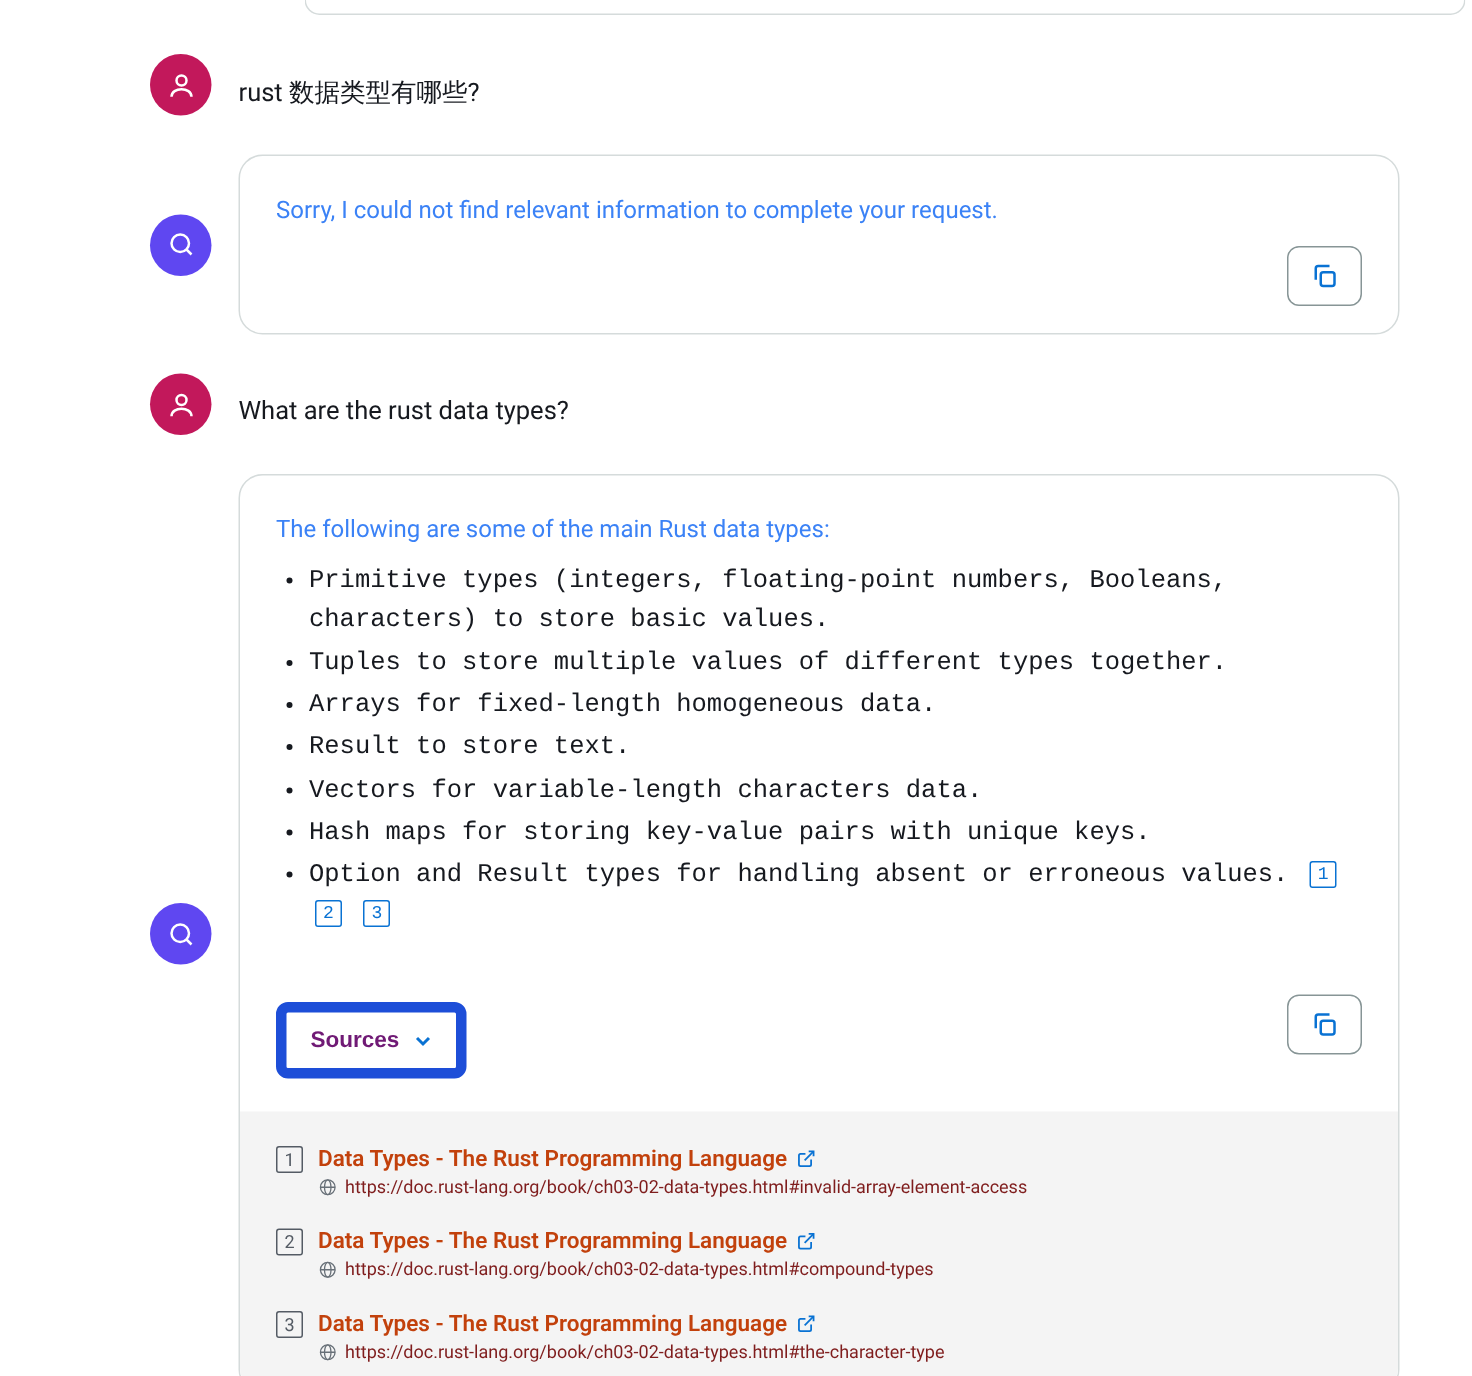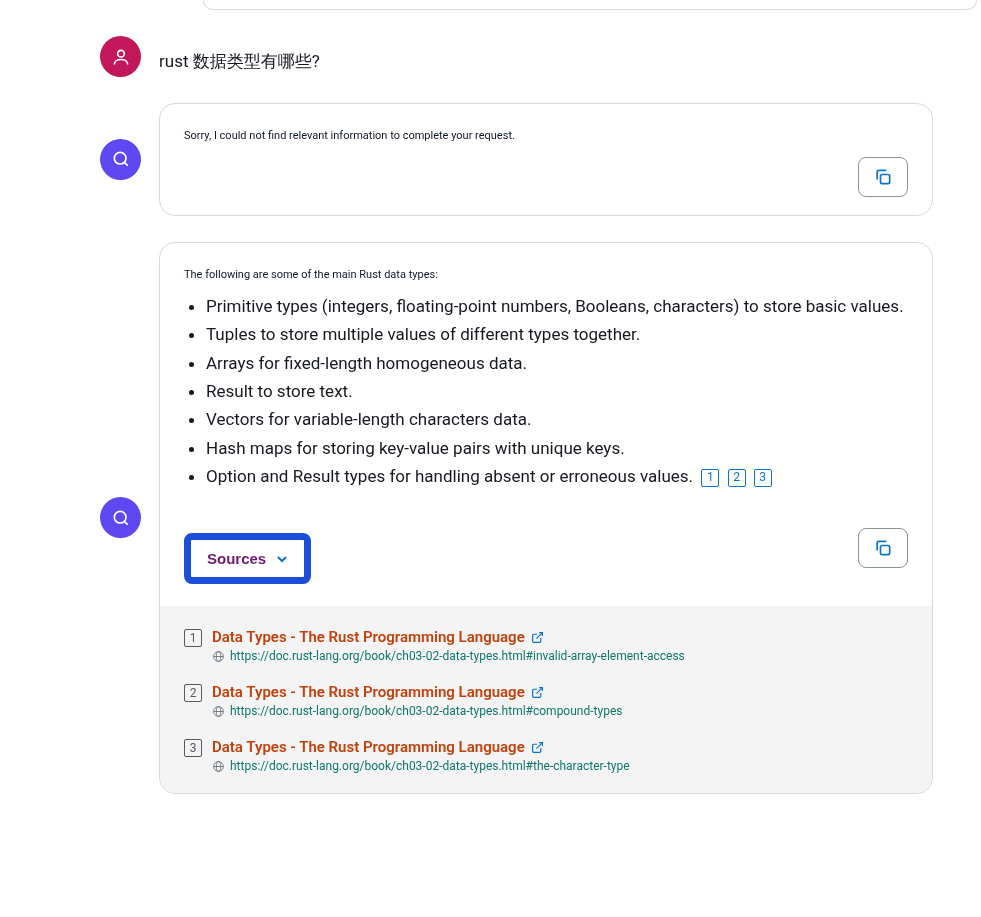--- a/index.html
+++ b/index.html
@@ -48,22 +48,22 @@
     padding-top: 9px;
   }
   .bot-card {
     border: 1px solid #d5dbdb;
     border-radius: 16px;
     width: 774px;
     padding: 24px;
     position: relative;
   }
   .bot-text {
-    font-size: 11px;
-    color: #0f172a;
+    font-size: 16px;
+    color: #3b82f6;
     line-height: 1.5;
   }
   .copy-btn {
     position: absolute;
     right: 24px;
     bottom: 18px;
     width: 50px;
     height: 40px;
     border: 1px solid #879596;
     border-radius: 8px;
@@ -71,20 +71,21 @@
     display: flex;
     align-items: center;
     justify-content: center;
     cursor: pointer;
   }
   .copy-btn svg { width: 20px; height: 20px; stroke: #0972d3; fill: none; stroke-width: 2; }
   .bot-card-with-copy { padding-bottom: 70px; }
   ul.data-list {
     margin: 10px 0 0 0;
     padding-left: 22px;
+    font-family: Liberation Mono, monospace;
   }
   ul.data-list li {
     font-size: 17px;
     line-height: 1.55;
     margin-bottom: 2px;
   }
   .citation-badge {
     display: inline-flex;
     align-items: center;
     justify-content: center;
@@ -148,21 +149,21 @@
     text-decoration: none;
     display: inline-flex;
     align-items: center;
     gap: 6px;
   }
   .source-title svg { width: 13px; height: 13px; }
   .source-url {
     display: flex;
     align-items: center;
     gap: 5px;
-    color: #0f766e;
+    color: #7f1d1d;
     font-size: 12px;
     margin-top: 3px;
   }
   .source-url svg { width: 13px; height: 13px; flex-shrink: 0; }
   .actions-row {
     display: flex;
     justify-content: space-between;
     align-items: center;
     margin-top: 22px;
   }
@@ -196,20 +197,29 @@
       <div class="bot-text">Sorry, I could not find relevant information to complete your request.</div>
       <button class="copy-btn">
         <svg viewBox="0 0 24 24">
           <rect x="9" y="9" width="11" height="11" rx="2"></rect>
           <path d="M5 15V6a2 2 0 0 1 2-2h9"></path>
         </svg>
       </button>
     </div>
   </div>
 
+  <div class="message-row">
+    <div class="avatar avatar-user">
+      <svg viewBox="0 0 24 24" fill="none" stroke="#fff" stroke-width="2">
+        <circle cx="12" cy="8" r="4"></circle>
+        <path d="M4 21c0-4 4-6 8-6s8 2 8 6"></path>
+      </svg>
+    </div>
+    <div class="user-text">What are the rust data types?</div>
+  </div>
 
   <div class="message-row">
     <div class="avatar avatar-bot">
       <svg viewBox="0 0 24 24" fill="none" stroke="#fff" stroke-width="2">
         <circle cx="11" cy="11" r="7"></circle>
         <line x1="20" y1="20" x2="16" y2="16"></line>
       </svg>
     </div>
     <div class="bot-card" style="padding-bottom:24px;">
       <div class="bot-text">The following are some of the main Rust data types:</div>

